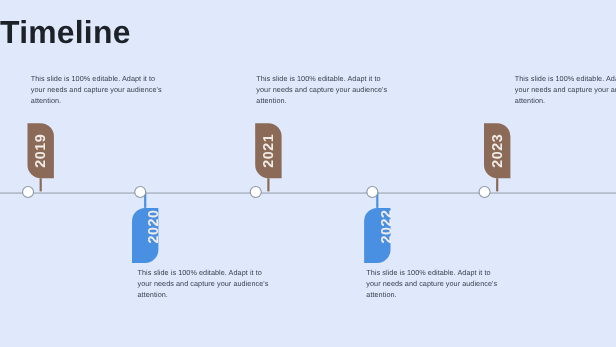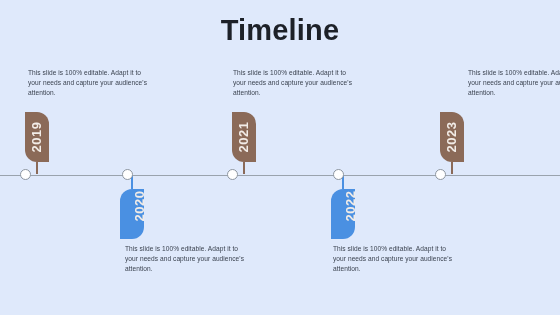--- a/index.html
+++ b/index.html
@@ -22,21 +22,20 @@
     background: #dfe9fb;
     overflow: hidden;
   }
 
   
   .slide-title {
     position: absolute;
     left: 0;
     top: 12px;
     width: 560px;
-    text-align: center;
     font-size: 29px;
     font-weight: bold;
     color: #1d2128;
     letter-spacing: 0.2px;
     line-height: 36px;
   }
 
   
   .timeline-axis {
     position: absolute;

